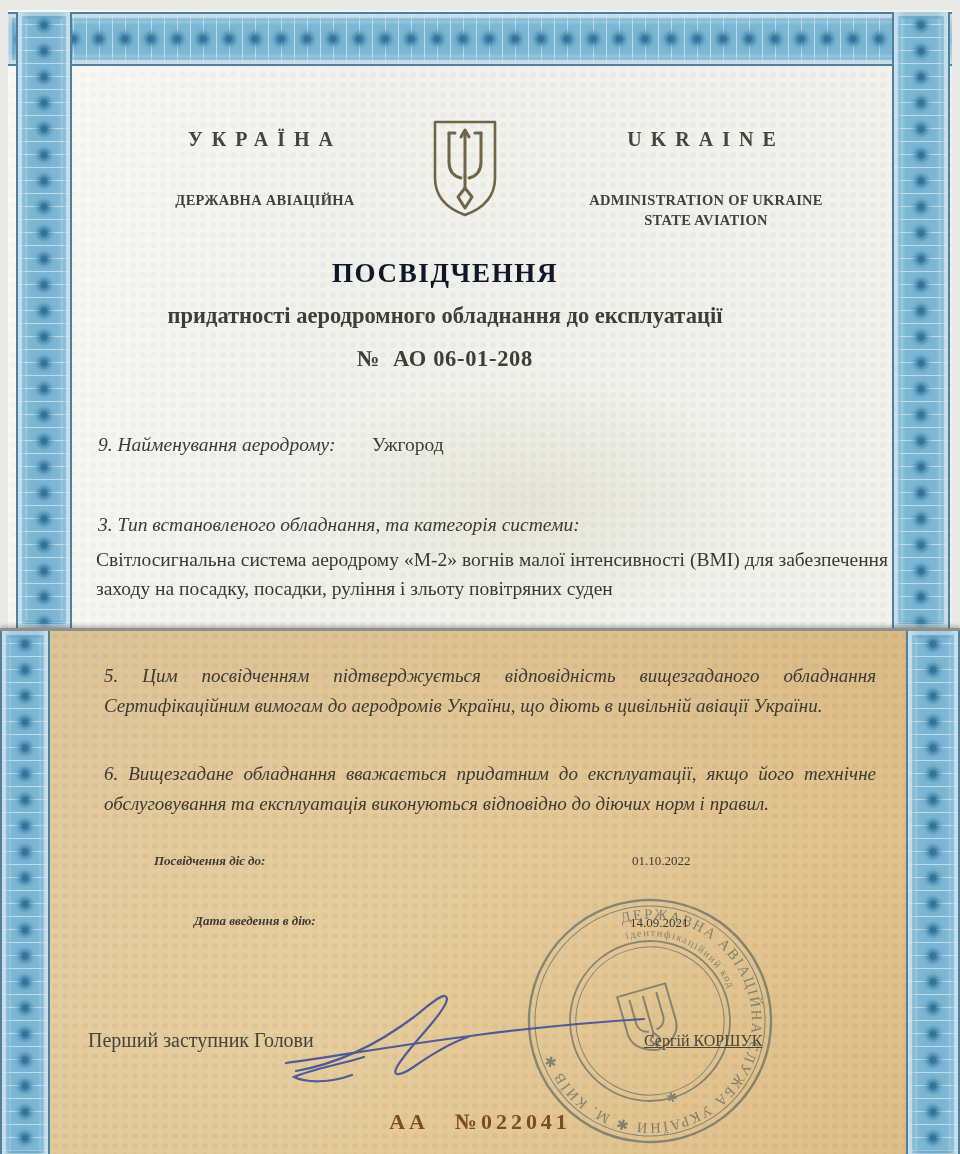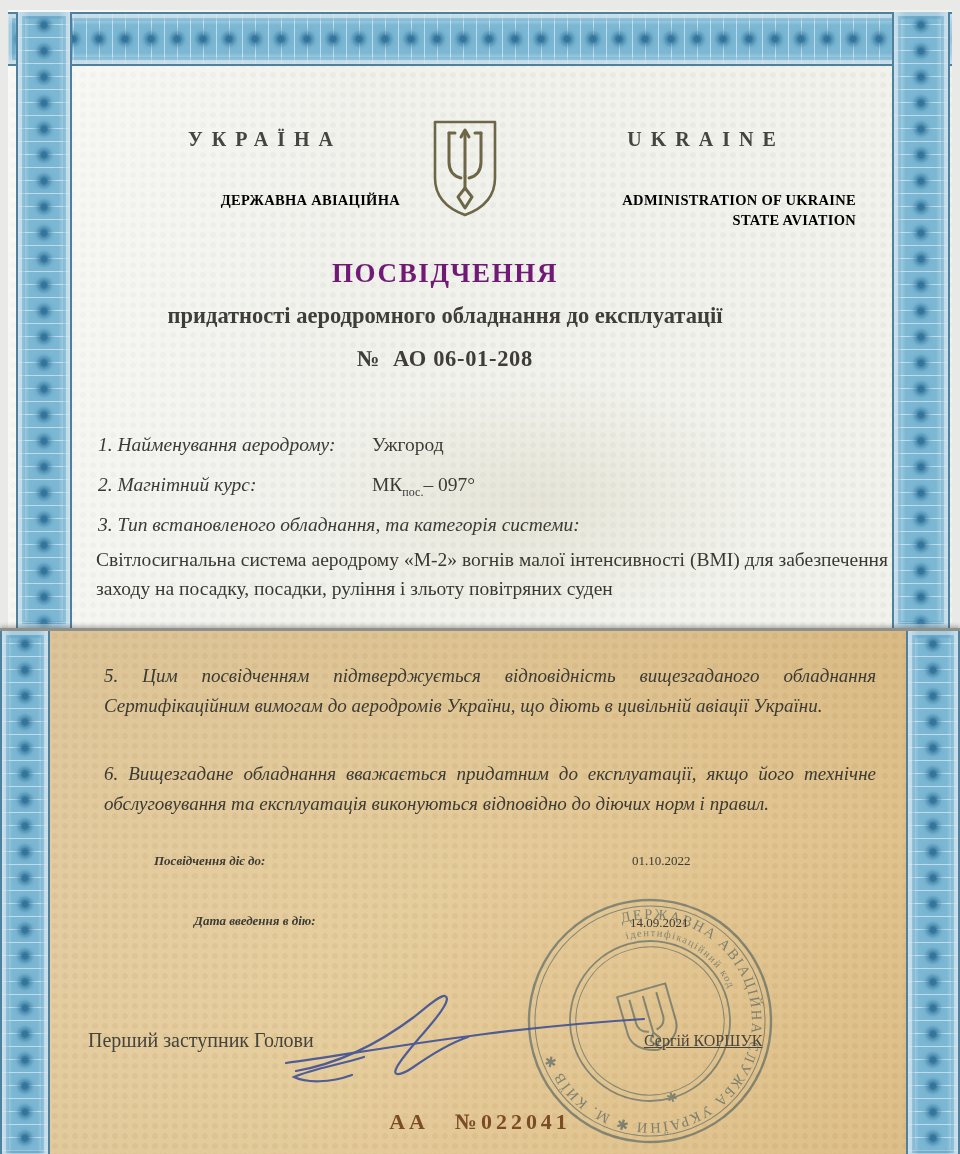--- a/index.html
+++ b/index.html
@@ -49,24 +49,24 @@
       radial-gradient(circle at 50% 13px, #34759c 2.5px, rgba(52,117,156,.55) 5px, rgba(110,172,203,.4) 9px, rgba(143,200,225,0) 13px),
       repeating-linear-gradient(0deg, rgba(255,255,255,.5) 0 1px, rgba(255,255,255,0) 1px 13px),
       linear-gradient(90deg, rgba(255,255,255,.55), rgba(73,140,175,.28) 22%, rgba(73,140,175,.28) 78%, rgba(255,255,255,.55));
     background-size:100% 26px,100% 26px,100% 100%;
     box-shadow:inset 0 0 0 4px rgba(255,255,255,.40), inset 0 0 0 7px rgba(86,150,185,.30);
   }
   
   .hdr-left{position:absolute;left:130px;top:128px;width:270px;text-align:center;}
   .hdr-right{position:absolute;left:556px;top:128px;width:300px;text-align:center;}
   .country{font-size:20px;font-weight:bold;letter-spacing:.45em;color:#45443e;}
-  .org{margin-top:40px;font-size:14.5px;font-weight:bold;line-height:1.35;color:#000000;letter-spacing:.02em;text-align:right;}
+  .org{margin-top:40px;font-size:14.5px;font-weight:bold;line-height:1.35;color:#404040;letter-spacing:.02em;}
   .emblem{position:absolute;left:428px;top:116px;}
   
-  .title-main{position:absolute;left:0;right:70px;top:258px;text-align:center;font-size:27px;font-weight:bold;letter-spacing:.06em;color:#701a75;}
+  .title-main{position:absolute;left:0;right:70px;top:258px;text-align:center;font-size:27px;font-weight:bold;letter-spacing:.06em;color:#0f172a;}
   .title-sub{position:absolute;left:0;right:70px;top:303px;text-align:center;font-size:22.5px;font-weight:bold;color:#3e3d37;}
   .title-num{position:absolute;left:0;right:70px;top:346px;text-align:center;font-size:22.5px;font-weight:bold;letter-spacing:.03em;white-space:pre;color:#3e3d37;}
   
   .item{position:absolute;left:98px;display:flex;font-size:19.5px;}
   .item .lbl{font-style:italic;width:274px;flex:none;}
   .item .val{font-style:normal;}
   .item sub{font-size:12px;line-height:0;}
   .desc{
     position:absolute;left:96px;top:545px;width:792px;
     font-size:19.5px;line-height:1.5;text-align:justify;text-align-last:left;color:#393831;
@@ -130,26 +130,22 @@
       <div>ADMINISTRATION OF UKRAINE</div>
       <div>STATE AVIATION</div>
     </div>
   </div>
 
   <div class="title-main">ПОСВІДЧЕННЯ</div>
   <div class="title-sub">придатності аеродромного обладнання до експлуатації</div>
   <div class="title-num">№  АО 06-01-208</div>
 
   <div class="item" style="top:434px;">
-    <span class="lbl">1. Найменування аеродрому:</span>
+    <span class="lbl">9. Найменування аеродрому:</span>
     <span class="val">Ужгород</span>
-  </div>
-  <div class="item" style="top:474px;">
-    <span class="lbl">2. Магнітний курс:</span>
-    <span class="val"><span>МК</span><sub>пос.</sub><span>– 097°</span></span>
   </div>
   <div class="item" style="top:514px;">
     <span class="lbl" style="width:auto;">3. Тип встановленого обладнання, та категорія системи:</span>
   </div>
 
   <div class="desc">Світлосигнальна система аеродрому «М-2» вогнів малої інтенсивності (ВМІ) для забезпечення заходу на посадку, посадки, руління і зльоту повітряних суден</div>
 </div>
 
 <div class="photo photo-bottom">
   <div class="cert-bottom"></div>

